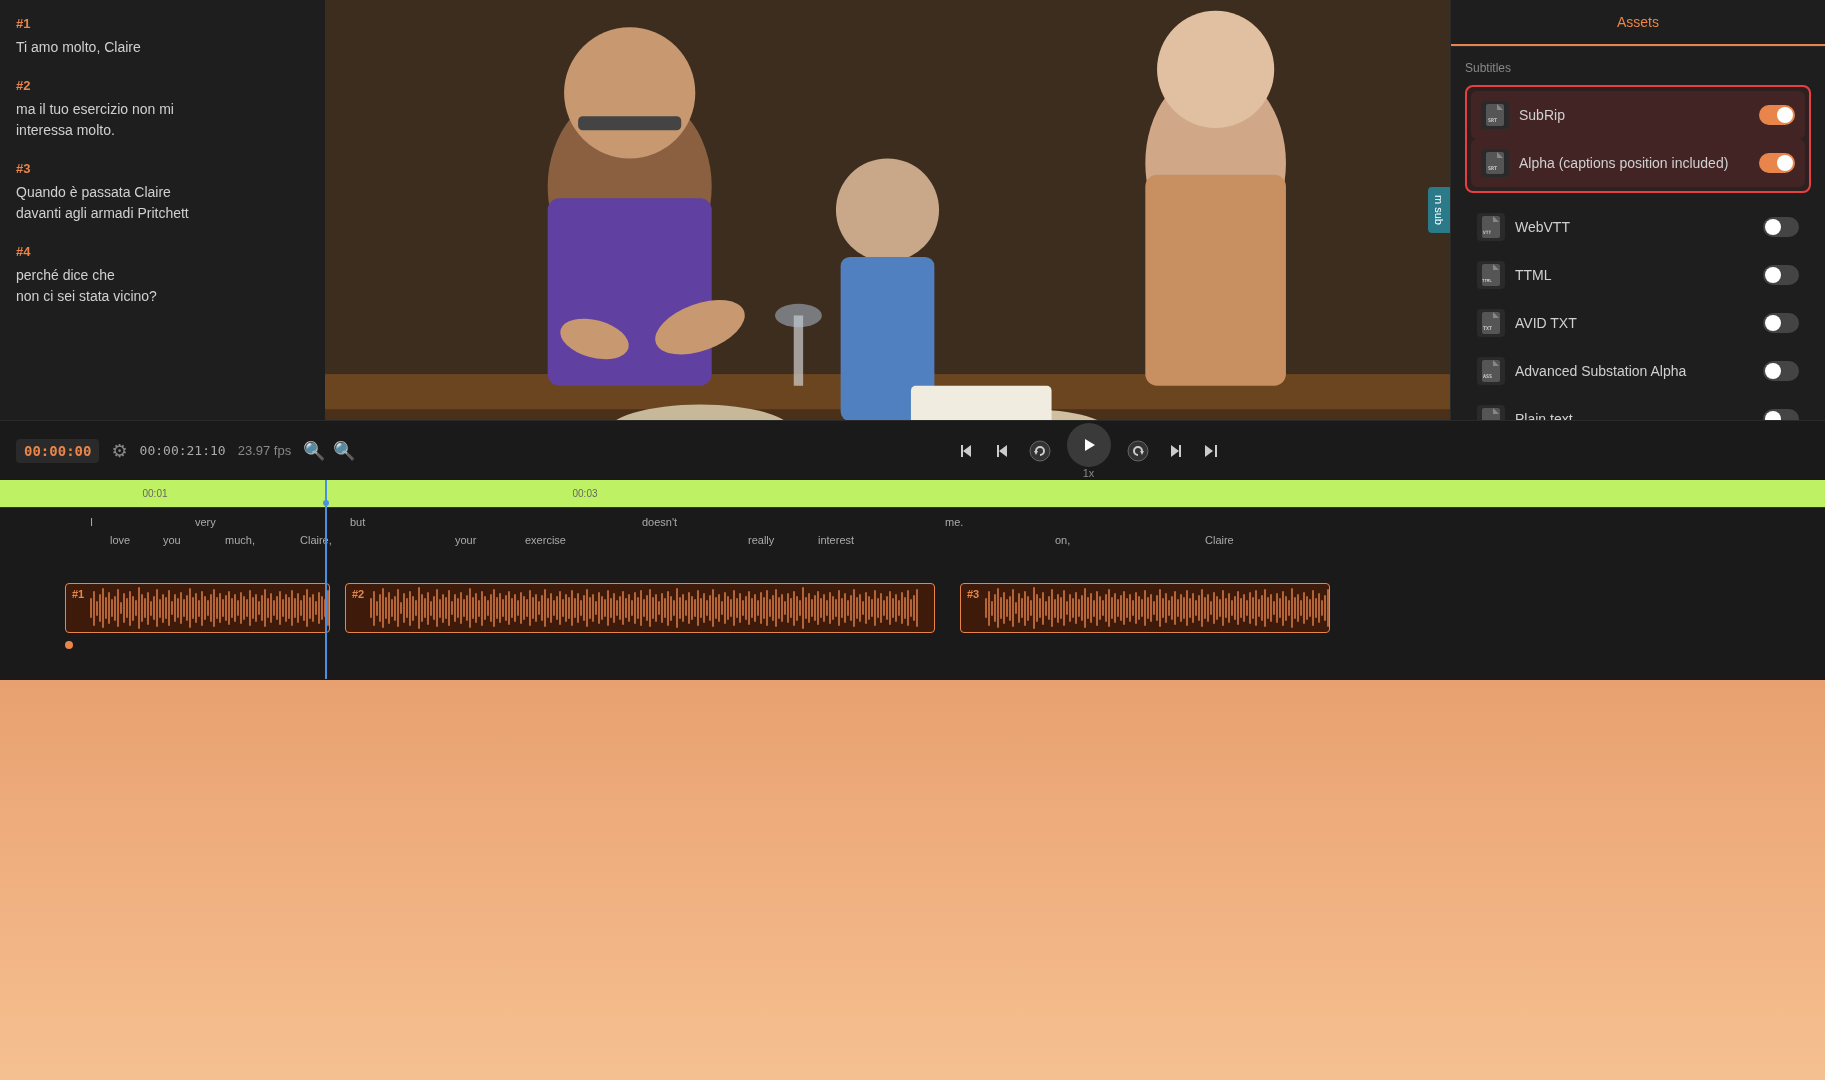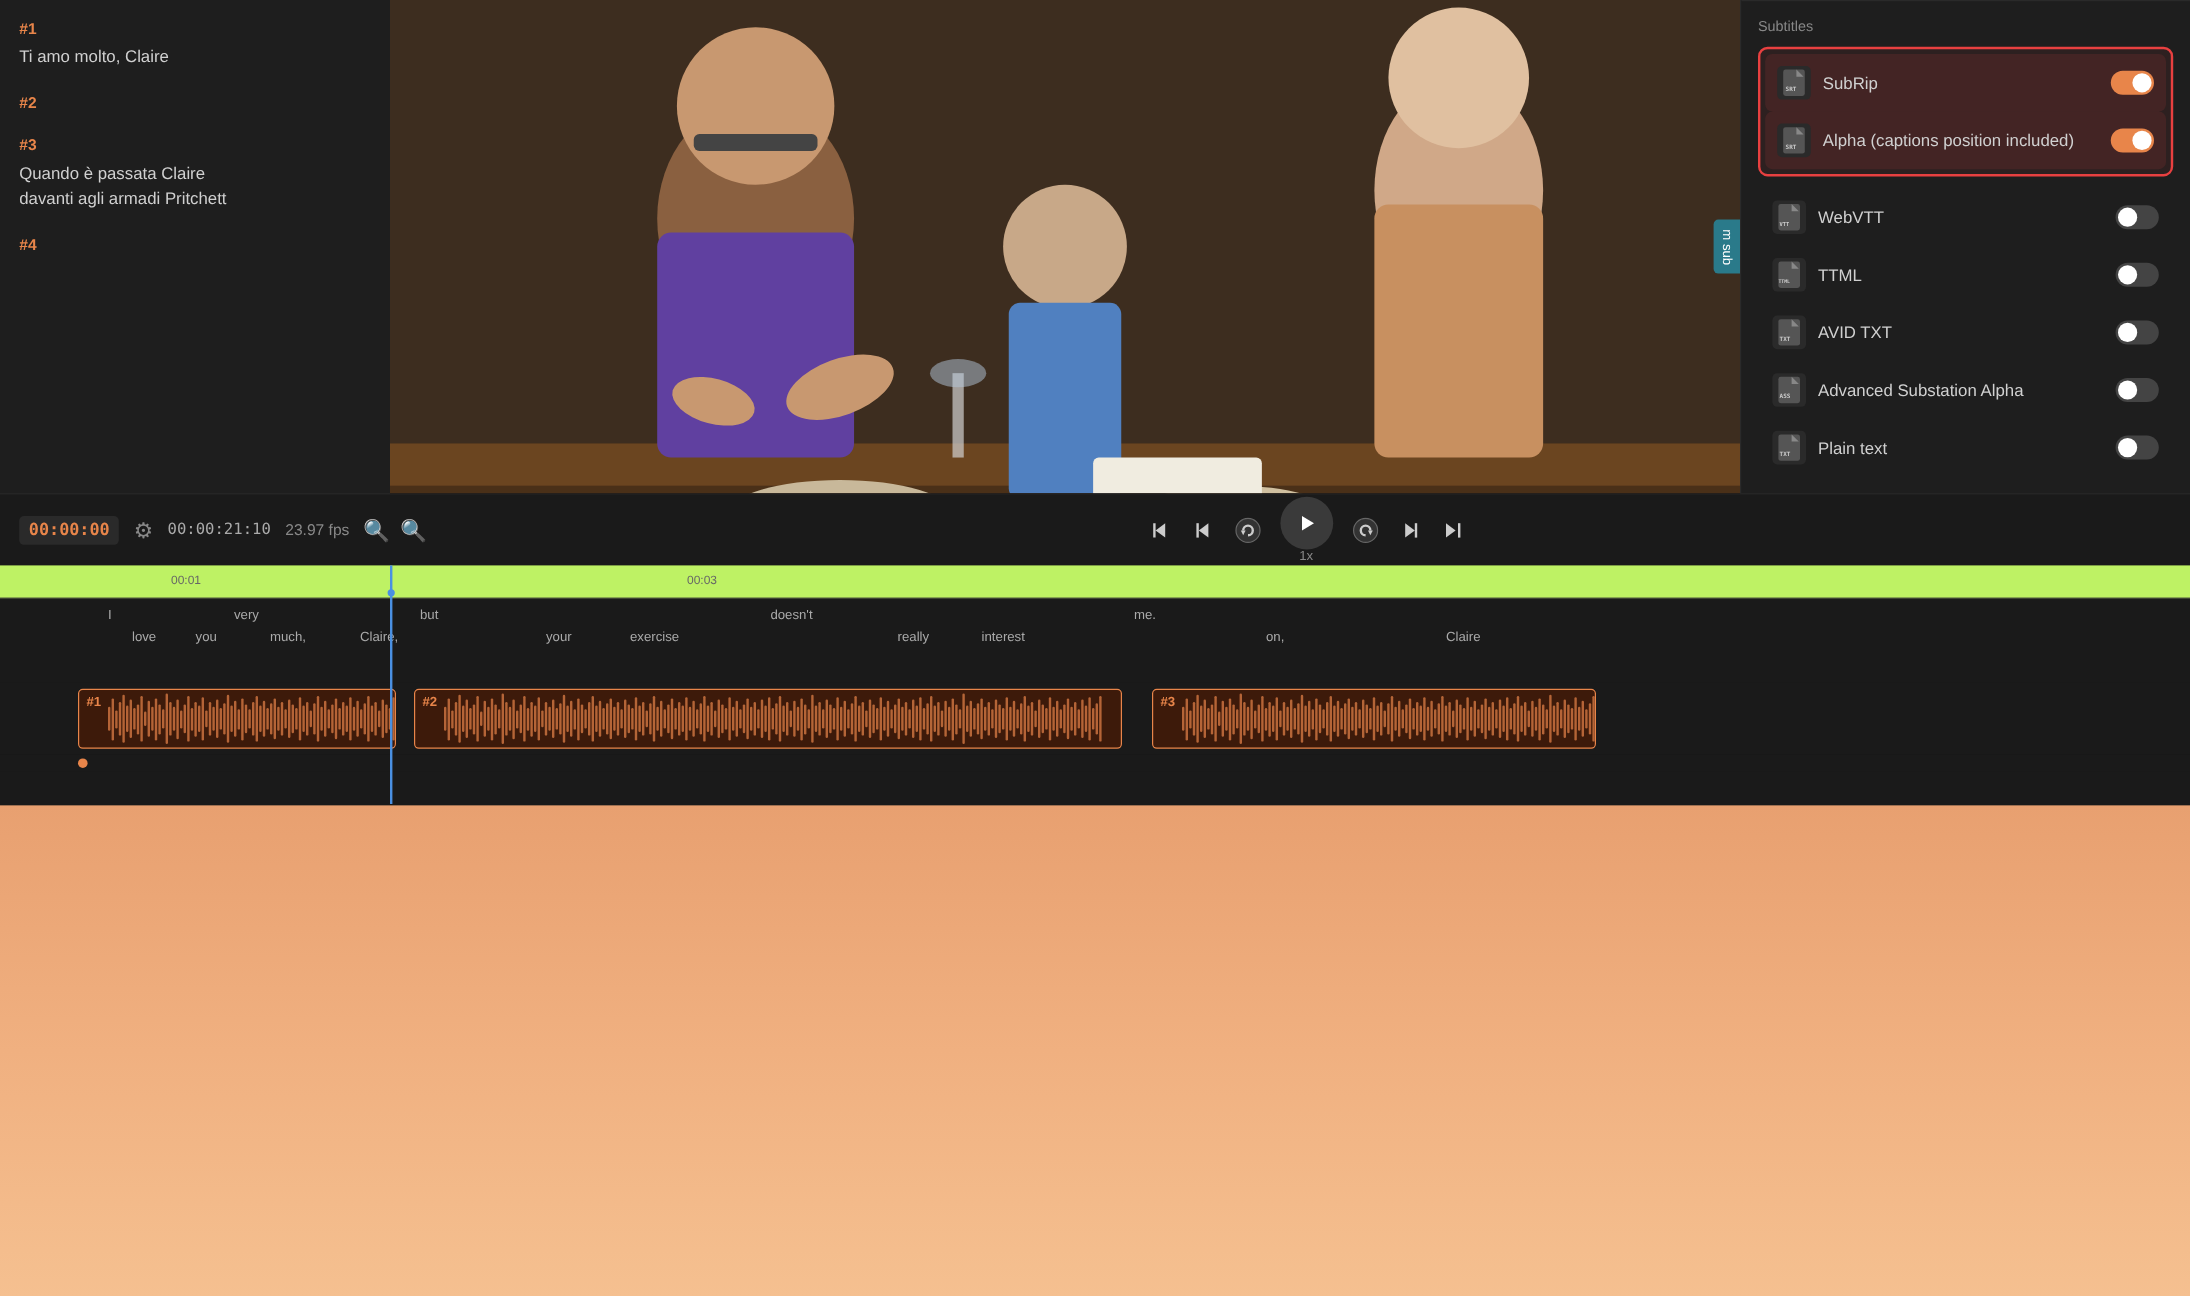--- a/index.html
+++ b/index.html
@@ -315,27 +315,29 @@
 
 <div class="main-area">
 
   <div class="subtitle-panel">
     <div class="subtitle-item">
       <div class="subtitle-number">#1</div>
       <div class="subtitle-text">Ti amo molto, Claire</div>
     </div>
     <div class="subtitle-item">
       <div class="subtitle-number">#2</div>
+      <div class="subtitle-text">ma il tuo esercizio non mi<br>interessa molto.</div>
     </div>
     <div class="subtitle-item">
       <div class="subtitle-number">#3</div>
       <div class="subtitle-text">Quando è passata Claire<br>davanti agli armadi Pritchett</div>
     </div>
     <div class="subtitle-item">
       <div class="subtitle-number">#4</div>
+      <div class="subtitle-text">perché dice che<br>non ci sei stata vicino?</div>
     </div>
   </div>
 
   <div class="video-area">
     <div class="video-scene">
       <div class="scene-overlay"></div>
 
       <svg width="100%" height="100%" style="position:absolute;inset:0;" viewBox="0 0 480 400" preserveAspectRatio="xMidYMid slice">
 
         <rect width="480" height="400" fill="#3d2d1f"></rect>
@@ -376,20 +378,21 @@
         <ellipse cx="115" cy="255" rx="15" ry="8" fill="#c89870" transform="rotate(15 115 255)"></ellipse>
       </svg>
     </div>
 
     <div style="position:absolute;right:0;top:50%;transform:translateY(-50%);background:#2a7a8a;color:white;font-size:11px;padding:8px 5px;border-radius:4px 0 0 4px;writing-mode:vertical-rl;cursor:pointer;">m sub</div>
   </div>
 
   <div class="right-panel">
 
     <div class="panel-tabs">
+      <button class="panel-tab active">Assets</button>
     </div>
 
     <div class="panel-content">
 
       <div class="section-label">Subtitles</div>
 
       <div class="subtitles-section-highlighted">
 
         <div class="format-item highlighted">
           <div class="format-icon">

